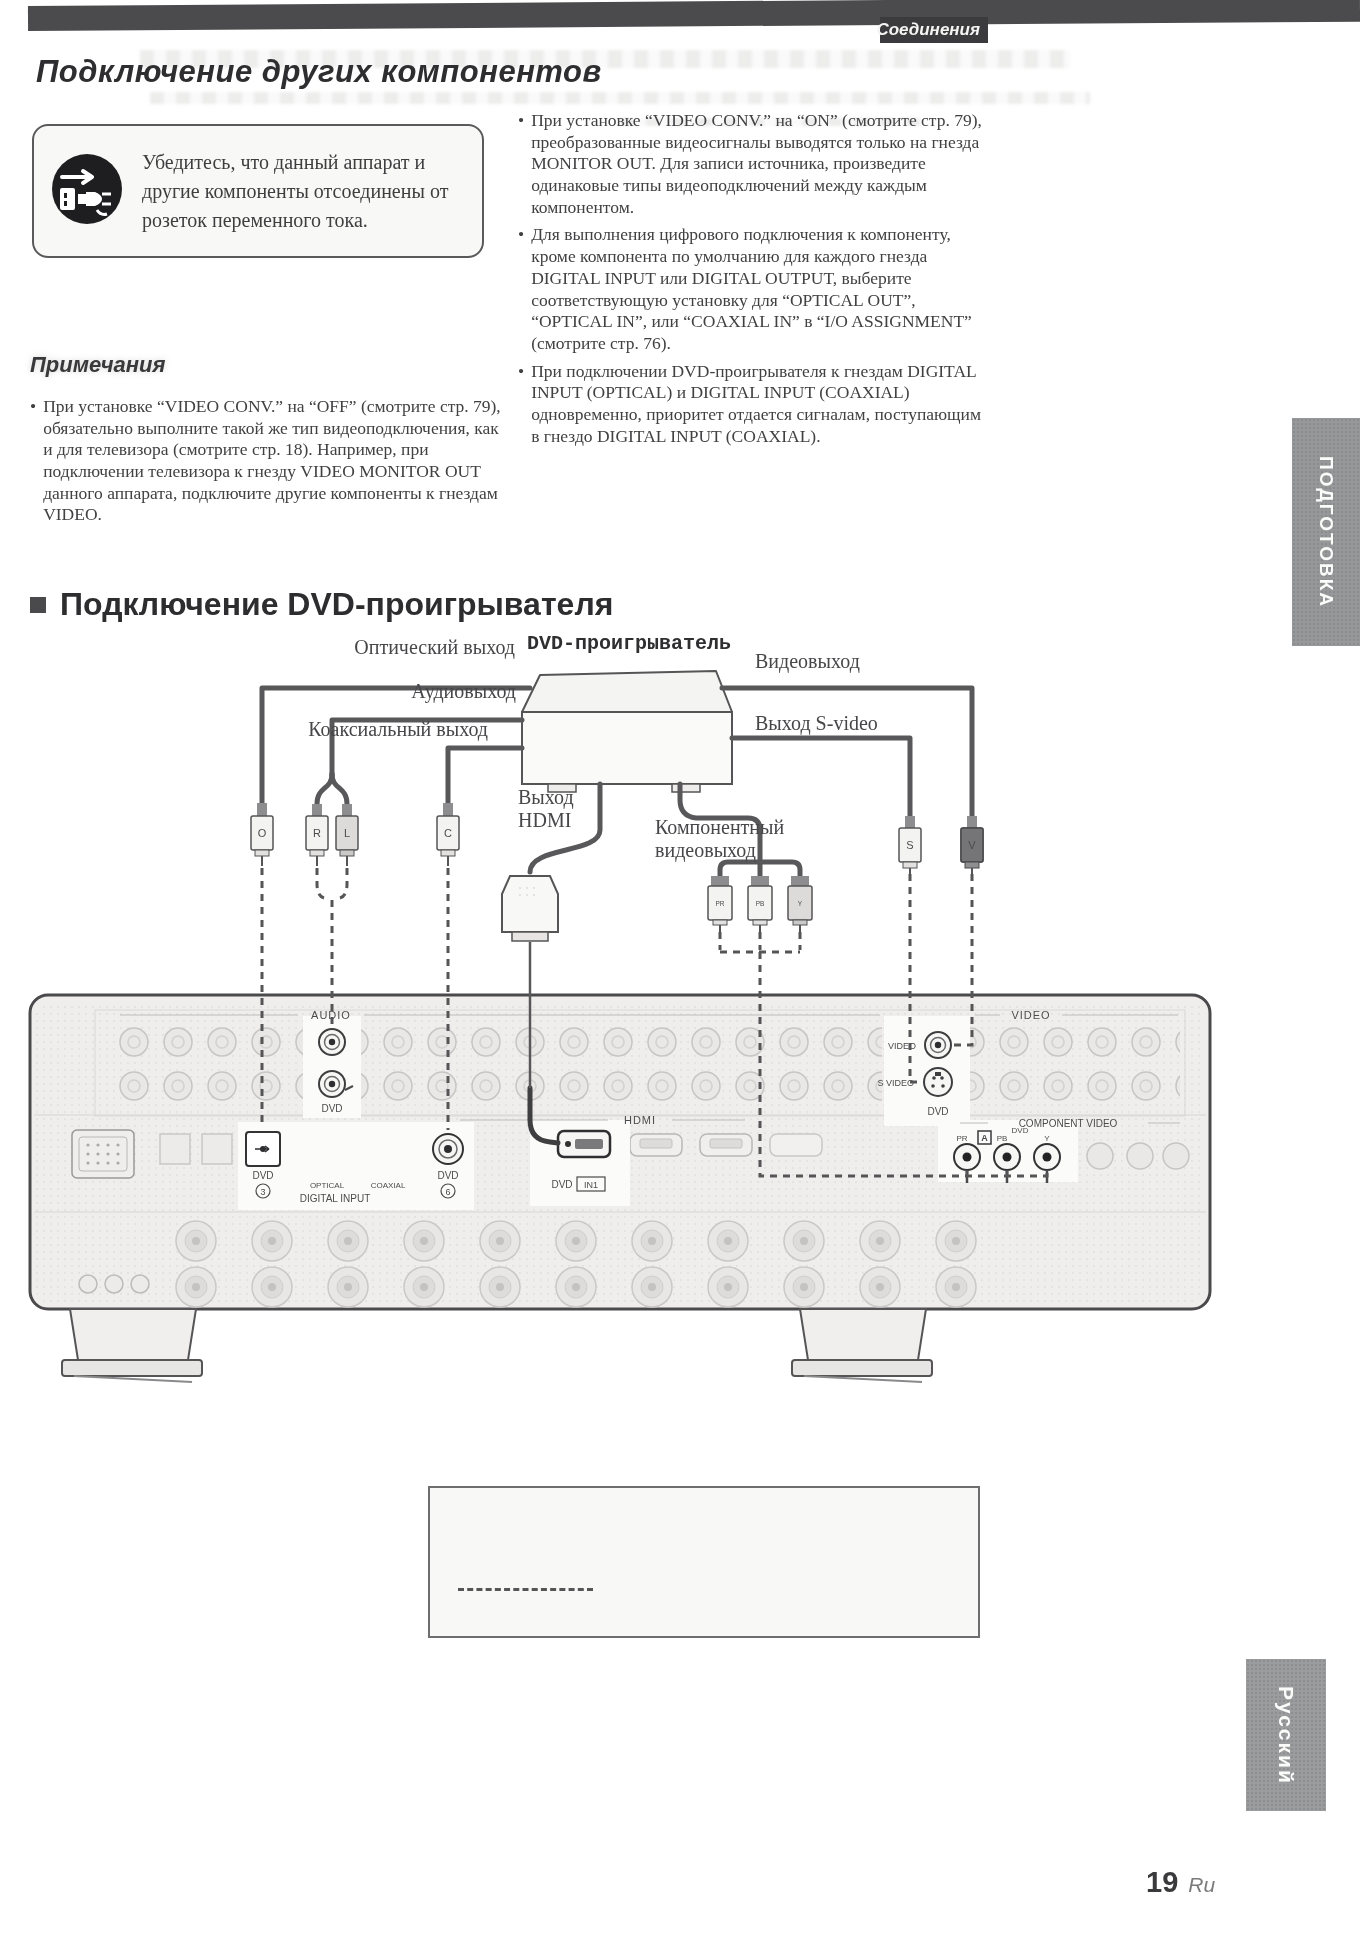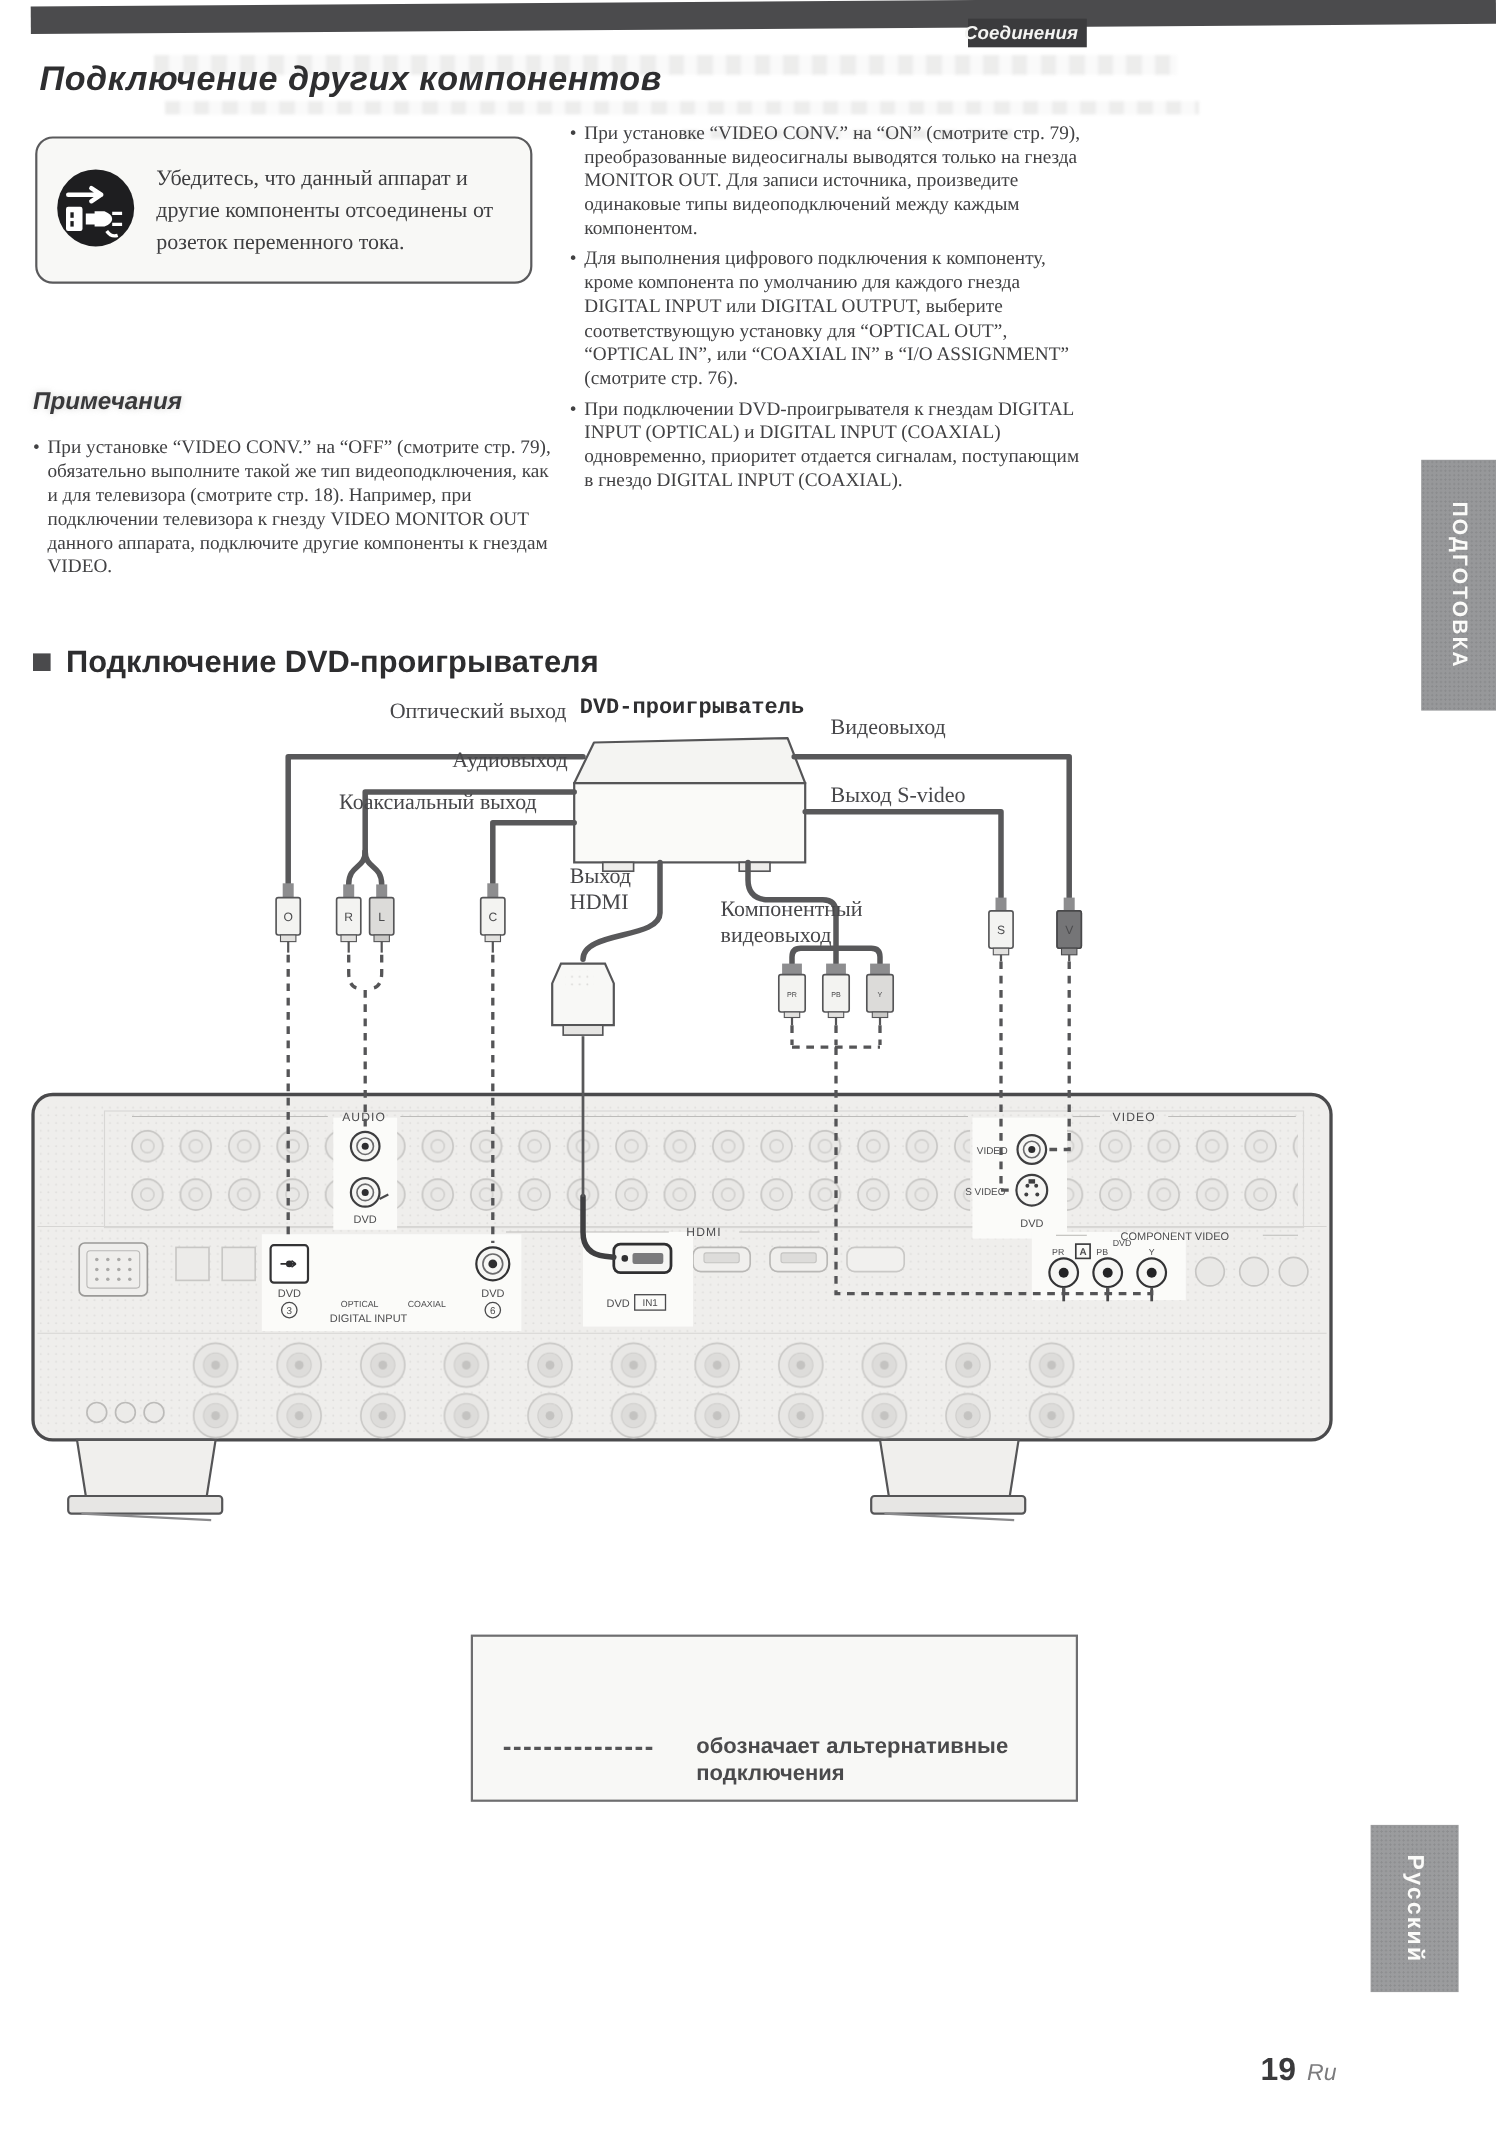--- a/index.html
+++ b/index.html
@@ -19,21 +19,21 @@
   .caution .txt{font-size:20px;line-height:1.45;color:#3e3e40;}
   
   .noteshead{left:30px;top:352px;font-size:22px;font-weight:bold;font-style:italic;color:#39393b;
              text-shadow:0 0 6px rgba(150,150,148,.4);}
   .blist{display:flex;flex-direction:column;gap:6px;}
   .bitem{display:flex;gap:7px;font-size:17.5px;line-height:1.24;color:#414143;}
   .bitem .bul{flex:0 0 auto;}
   
   .sechead{left:30px;top:586px;display:flex;align-items:center;gap:14px;}
   .sqbul{width:16px;height:16px;background:#4a4a4c;}
-  .sechead span{font-size:28px;font-weight:bold;color:#2d2d2f;}
+  .sechead span{font-size:32px;font-weight:bold;color:#2d2d2f;}
   
   .tabTop{left:1292px;top:418px;width:68px;height:228px;background:#97989a;
           background-image:radial-gradient(#8a8b8d 1px,transparent 1px);background-size:4px 4px;
           display:flex;align-items:center;justify-content:center;}
   .tabTop span,.tabBot span{writing-mode:vertical-rl;color:#fbfbf9;font-weight:bold;letter-spacing:2px;}
   .tabTop span{font-size:19px;}
   .tabBot{left:1246px;top:1659px;width:80px;height:152px;background:#9b9c9e;
           background-image:radial-gradient(#8d8e90 1px,transparent 1px);background-size:4px 4px;
           display:flex;align-items:center;justify-content:center;}
   .tabBot span{font-size:21px;}
@@ -423,21 +423,20 @@
     </div>
     <div class="dlab serif" style="left:655px;top:196px;">
       <div>Компонентный</div>
       <div>видеовыход</div>
     </div>
   </div>
 
   <div class="abs legend">
     <div class="legrow" style="top:88px;">
       <div class="legline" style="border-top:3px dashed #555557;"></div>
-      <div class="legtxt">обозначает альтернативные подключения</div>
     </div>
   </div>
 
   <div class="abs tabBot">
     <span>Русский</span>
   </div>
 
   <div class="abs pagenum">
     <b>19</b>
     <i>Ru</i>

